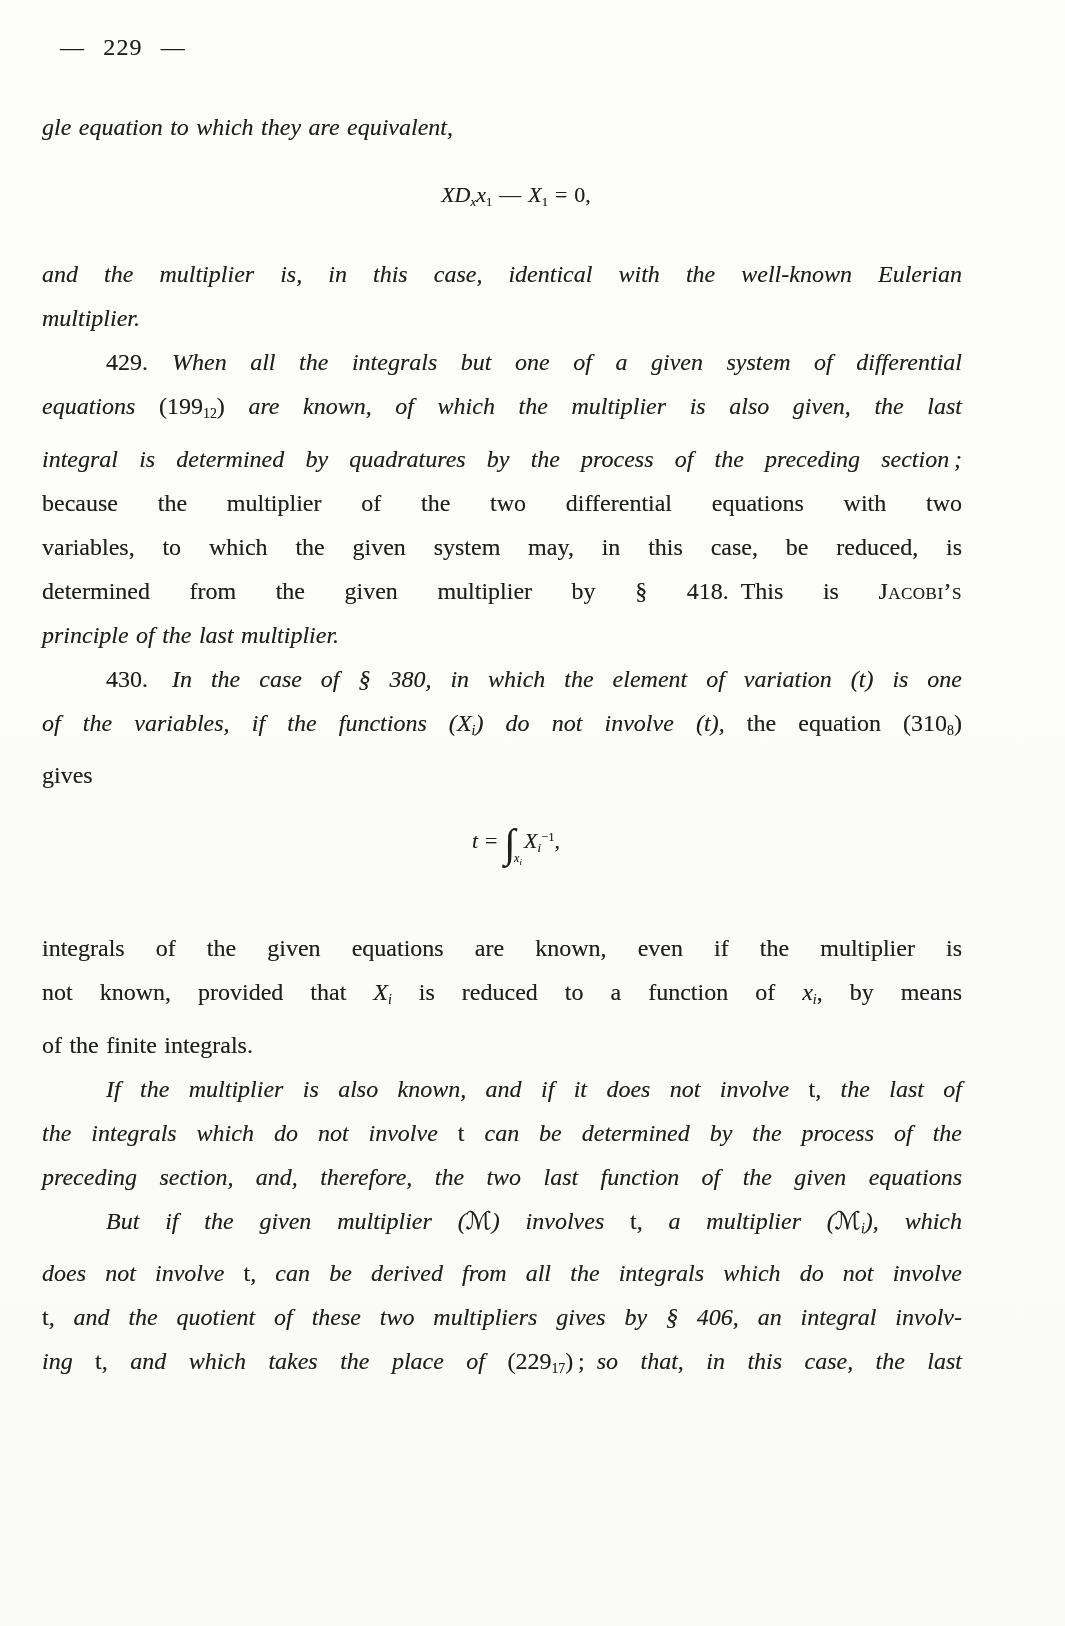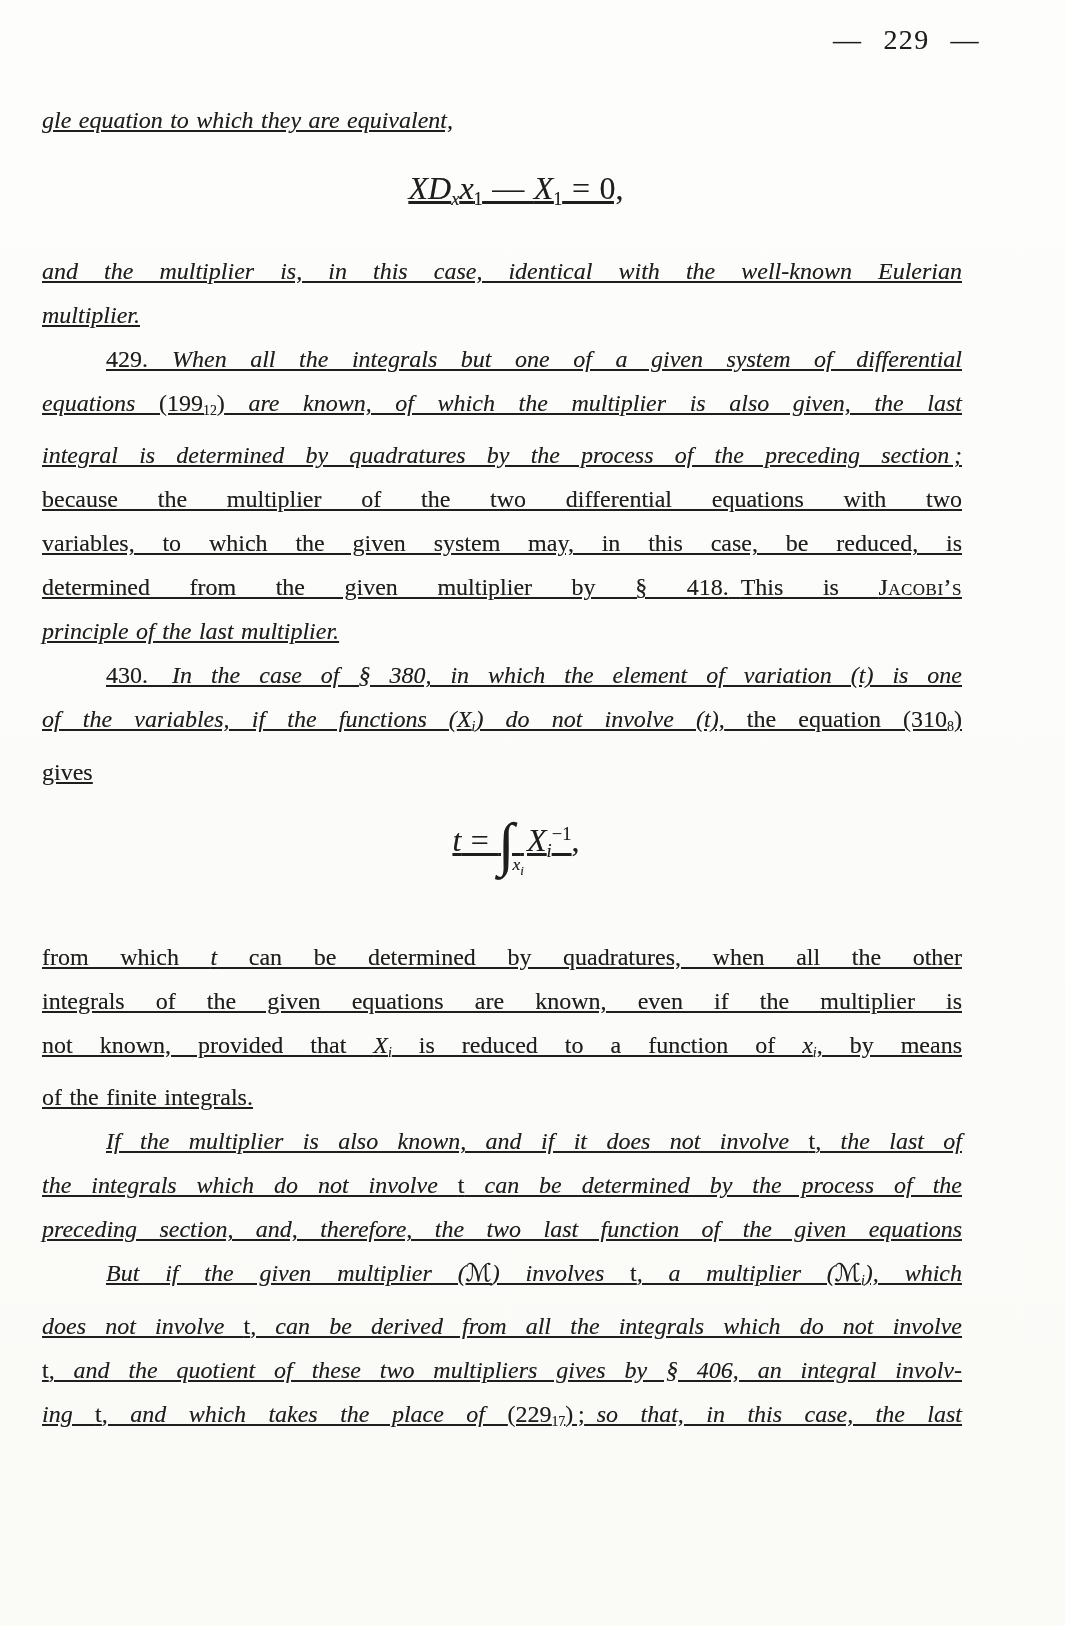--- a/index.html
+++ b/index.html
@@ -11,46 +11,45 @@
     overflow: hidden;
   }
   .page {
     position: relative;
     width: 1065px; height: 1626px;
     text-shadow: 0 0 0.6px rgba(20,20,20,0.45);
   }
   .page-head {
     width: 920px;
     margin: 0 0 0 60px;
-    padding-top: 22px;
-    text-align: right;
-    font-size: 28px;
+    padding-top: 29px;
+    text-align: left;
+    font-size: 24px;
     line-height: 36px;
     letter-spacing: 0.05em;
     word-spacing: 0.45em;
   }
   .doc {
     width: 920px;
     margin: 40px 0 0 42px;
     font-size: 24px;
     line-height: 44px;
     word-spacing: 0.06em;
-    text-decoration: underline;
   }
   .para { margin: 0; }
   .line {
     text-align: justify;
     text-align-last: left;
     min-height: 44px;
   }
   .line.jl { text-align-last: justify; }
   .line.ind { text-indent: 64px; }
   .equation {
     text-align: center;
-    font-size: 32px;
+    font-size: 22px;
     padding-left: 28px;
     margin: 24px 0 28px 0;
   }
   .doc > :nth-child(6) { margin: 18px 0 42px 0; }
   .run.i  { font-style: italic; }
   .run.r  { font-style: normal; }
   .run.sc { font-variant: small-caps; letter-spacing: 0.02em; }
   .run.sub { font-size: 0.58em; vertical-align: -0.32em; }
   .run.sup { font-size: 0.58em; vertical-align: 0.58em; }
   .run.int {
@@ -86,21 +85,20 @@
         <div class="line jl"><span class="run r">determined from the given multiplier by § 418.</span><span class="run r"> </span><span class="run r">This is </span><span class="run sc">Jacobi’s</span></div>
         <div class="line"><span class="run i">principle of the last multiplier.</span></div>
       </div>
       <div class="para">
         <div class="line jl ind"><span class="run r">430.</span><span class="run r"> </span><span class="run i">In the case of § 380, in which the element of variation (t) is one</span></div>
         <div class="line jl"><span class="run i">of the variables, if the functions (</span><span class="run i">X</span><span class="run sub i">i</span><span class="run i">) do not involve (t),</span><span class="run r"> the equation (310</span><span class="run sub">8</span><span class="run r">)</span></div>
         <div class="line"><span class="run r">gives</span></div>
       </div>
       <div class="equation"><span class="run i">t</span><span class="run r"> = </span><span class="run int">∫</span><span class="run lim">x</span><span class="run lim2">i</span><span class="run i">X</span><span class="run sub i">i</span><span class="run sup">−1</span><span class="run r">,</span></div>
       <div class="para">
-        <div class="line jl"><span class="run r">from which </span><span class="run i">t</span><span class="run r"> can be determined by quadratures, when all the other</span></div>
         <div class="line jl"><span class="run r">integrals of the given equations are known, even if the multiplier is</span></div>
         <div class="line jl"><span class="run r">not known, provided that </span><span class="run i">X</span><span class="run sub i">i</span><span class="run r"> is reduced to a function of </span><span class="run i">x</span><span class="run sub i">i</span><span class="run r">, by means</span></div>
         <div class="line"><span class="run r">of the finite integrals.</span></div>
       </div>
       <div class="para">
         <div class="line jl ind"><span class="run i">If the multiplier is also known, and if it does not involve </span><span class="run r">t</span><span class="run i">, the last of</span></div>
         <div class="line jl"><span class="run i">the integrals which do not involve </span><span class="run r">t</span><span class="run i"> can be determined by the process of the</span></div>
         <div class="line jl"><span class="run i">preceding section, and, therefore, the two last function of the given equations</span></div>
       </div>
       <div class="para">

